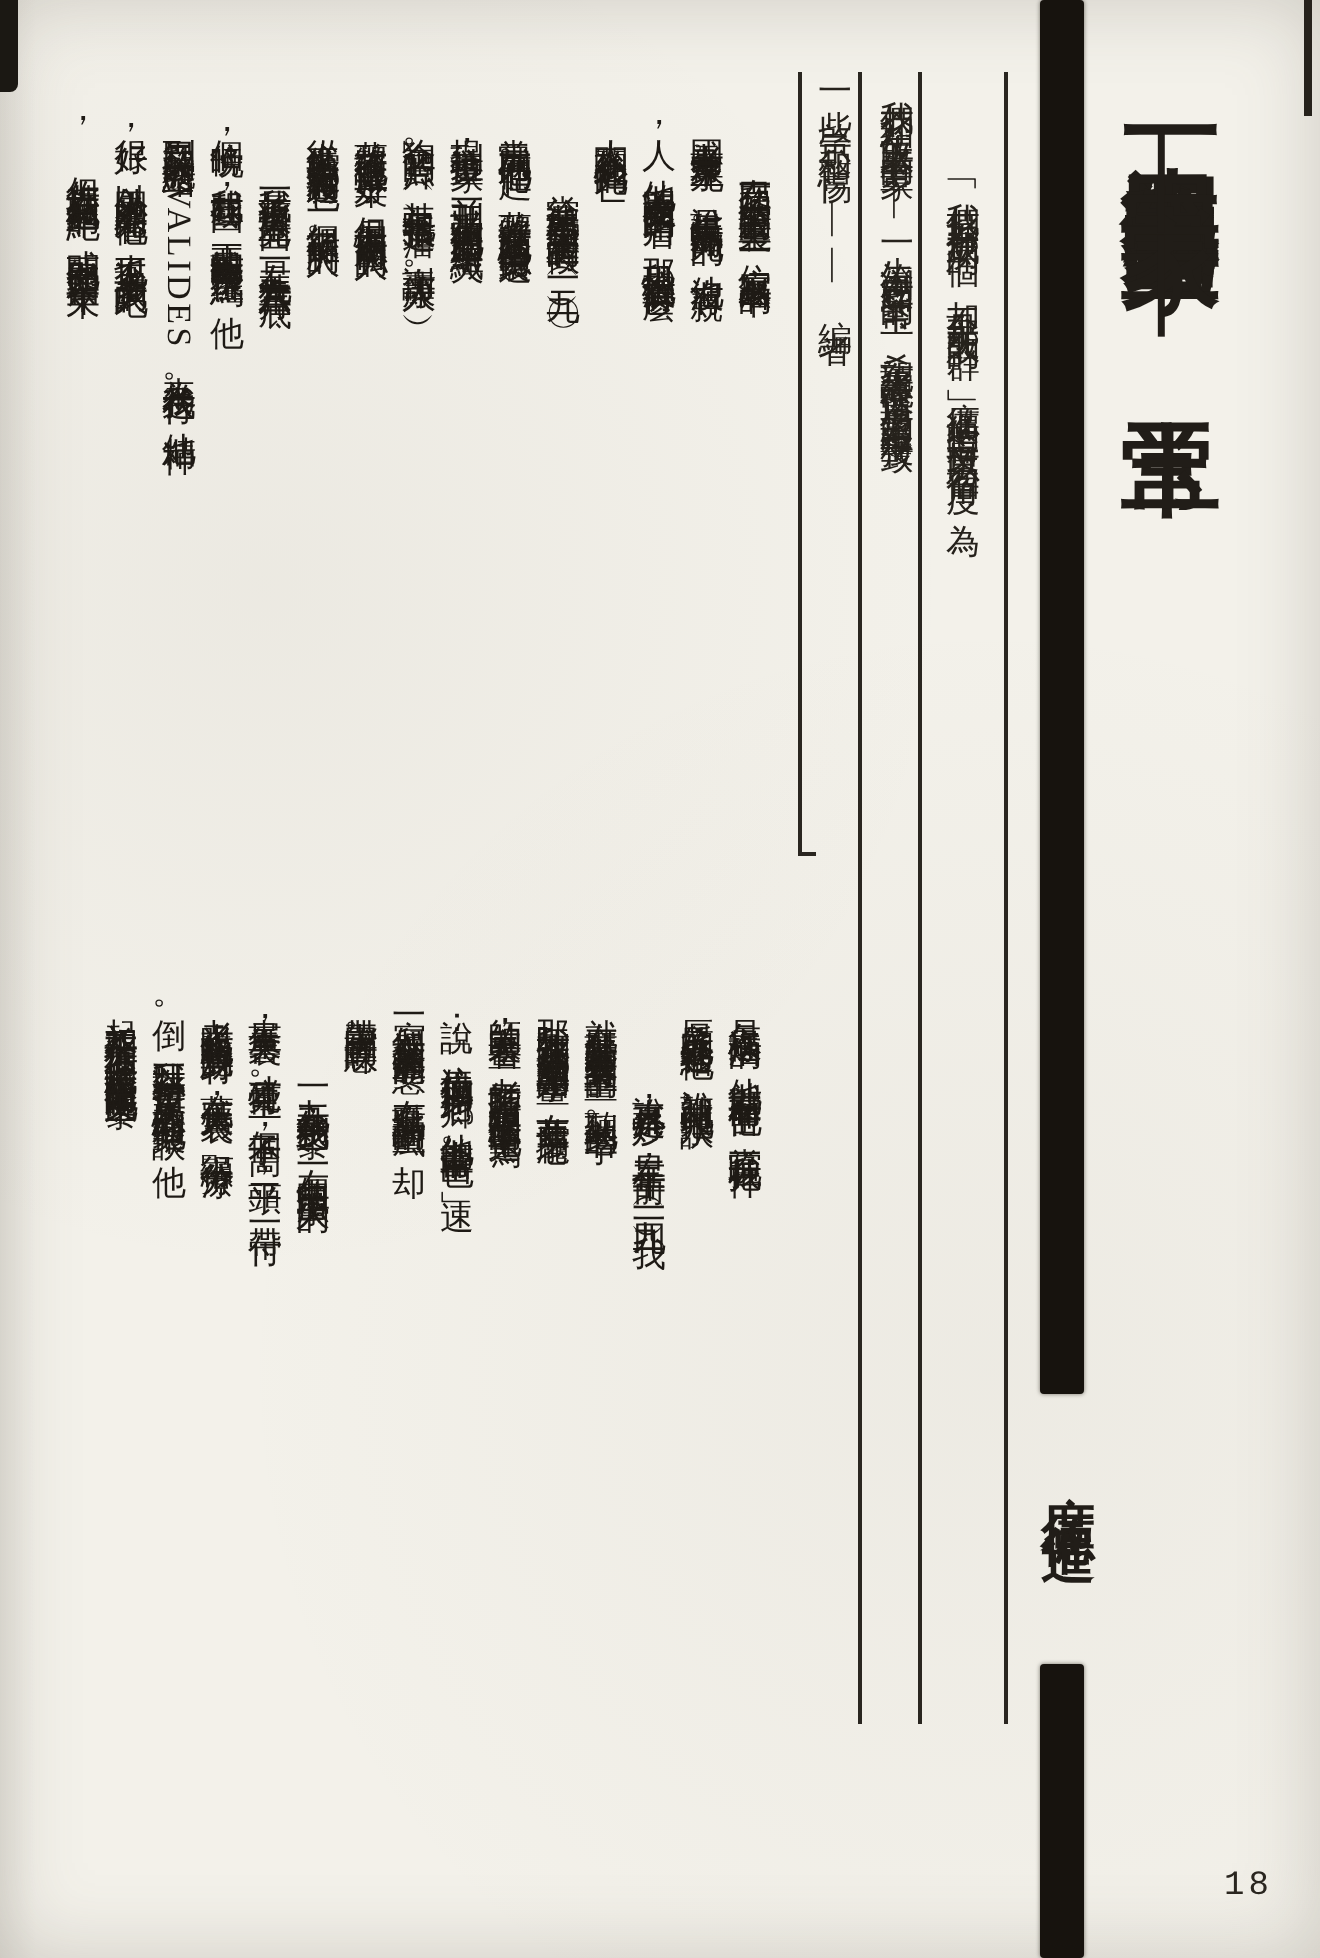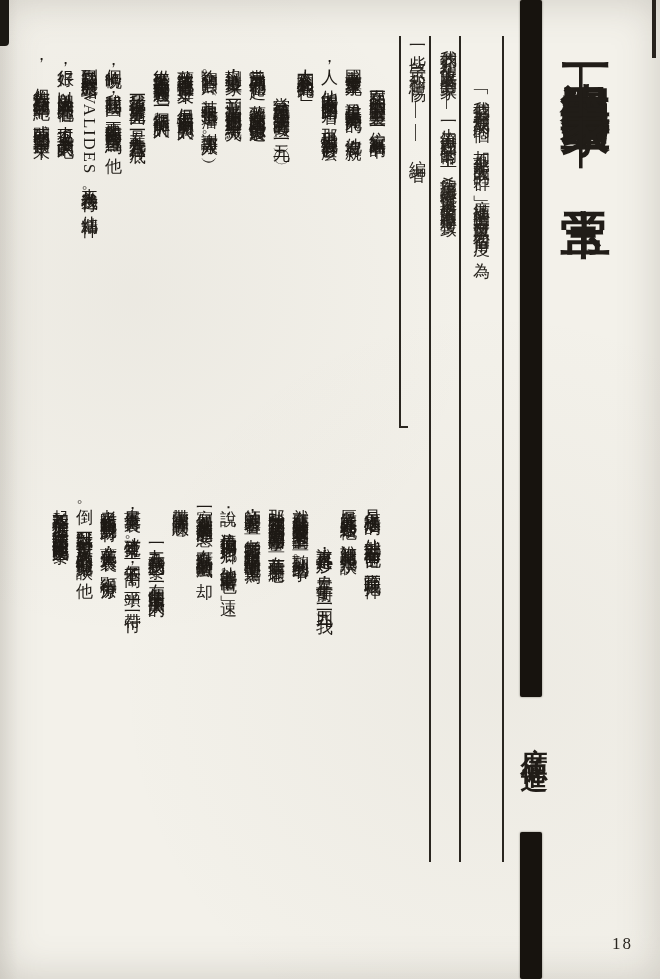--- a/index.html
+++ b/index.html
@@ -57,21 +57,21 @@
   .bcol {
     width:24px; font-size:17px; letter-spacing:1.8px; font-weight:500; color:#1e1a15;
   }
   .top-block    .bcol { top:56px;  height:438px; }
   .bottom-block .bcol { top:496px; height:444px; }
   .top-block, .bottom-block { position:absolute; left:0; top:0; width:660px; height:979px; }
 
   .page-number {
     position:absolute; left:612px; top:934px;
     font-size:17px; letter-spacing:2px; color:#2a2620;
-    font-family:Liberation Serif, serif;
+    font-family:Liberation Mono, monospace;
   }
   .artifact-tl { position:absolute; left:0; top:0; width:9px; height:46px; background:#1b1813;
                  border-radius:0 0 4px 0; }
   .artifact-tr { position:absolute; left:652px; top:0; width:4px; height:58px; background:#26221c; }
 </style>
 </head>
 <body>
 
 <div class="page">
 

